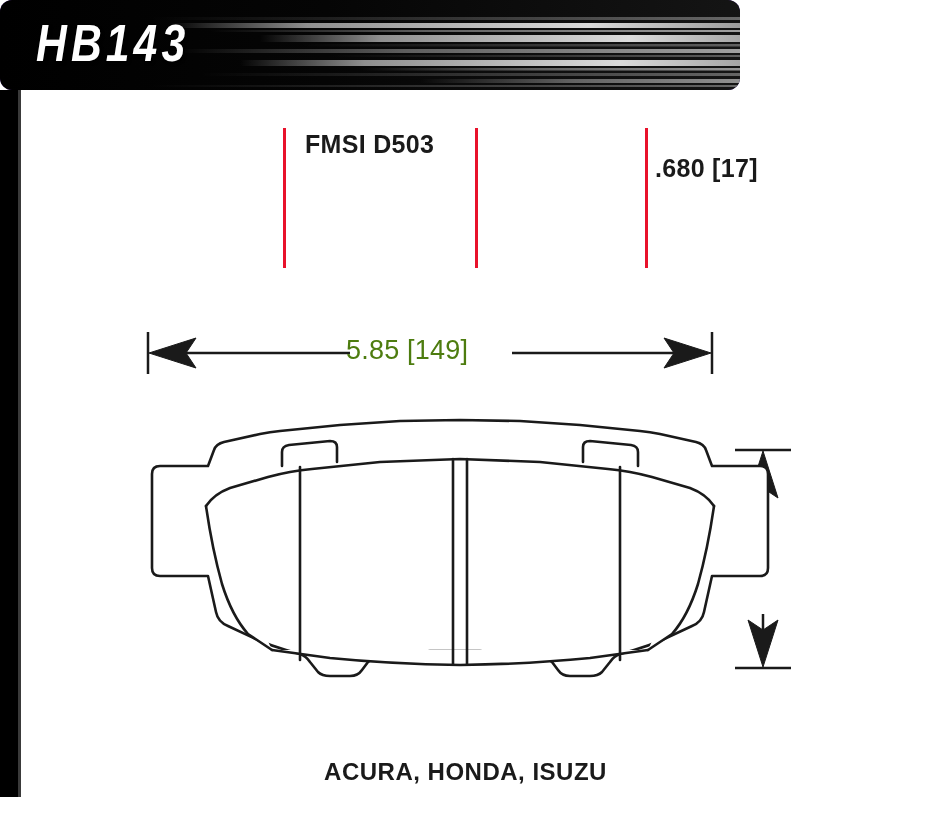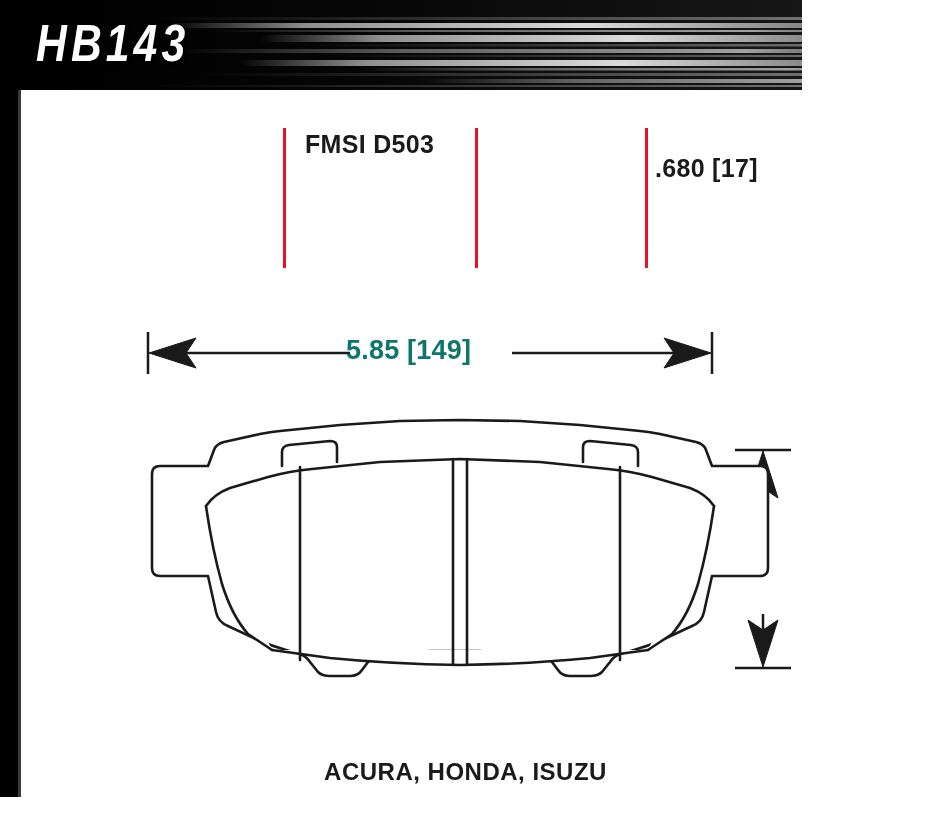--- a/index.html
+++ b/index.html
@@ -20,24 +20,25 @@
     left: 0; top: 0;
     width: 931px;
     height: 818px;
     background: #ffffff;
   }
 
   
   .banner {
     position: absolute;
     left: 0; top: 0;
-    width: 802px;
+    width: 740px;
     height: 90px;
     background: #4c1d95;
     overflow: hidden;
+    border-radius: 12px;
   }
   .streaks {
     position: absolute;
     left: 0; top: 0;
     width: 931px; height: 90px;
   }
   .banner-title {
     position: absolute;
     left: 36px;
     top: 12px;
@@ -113,22 +114,22 @@
     top: 0;
     width: 931px;
     height: 818px;
     pointer-events: none;
   }
 
   
   .dim-label {
     position: absolute;
     font-size: 27px;
-    font-weight: bold;
-    color: #0f766e;
+    font-weight: normal;
+    color: #4d7c0f;
     letter-spacing: 0.2px;
     white-space: nowrap;
   }
   .dim-width {
     left: 346px;
     top: 335px;
   }
   .dim-height-v {
     left: 729px;
     top: 512px;

